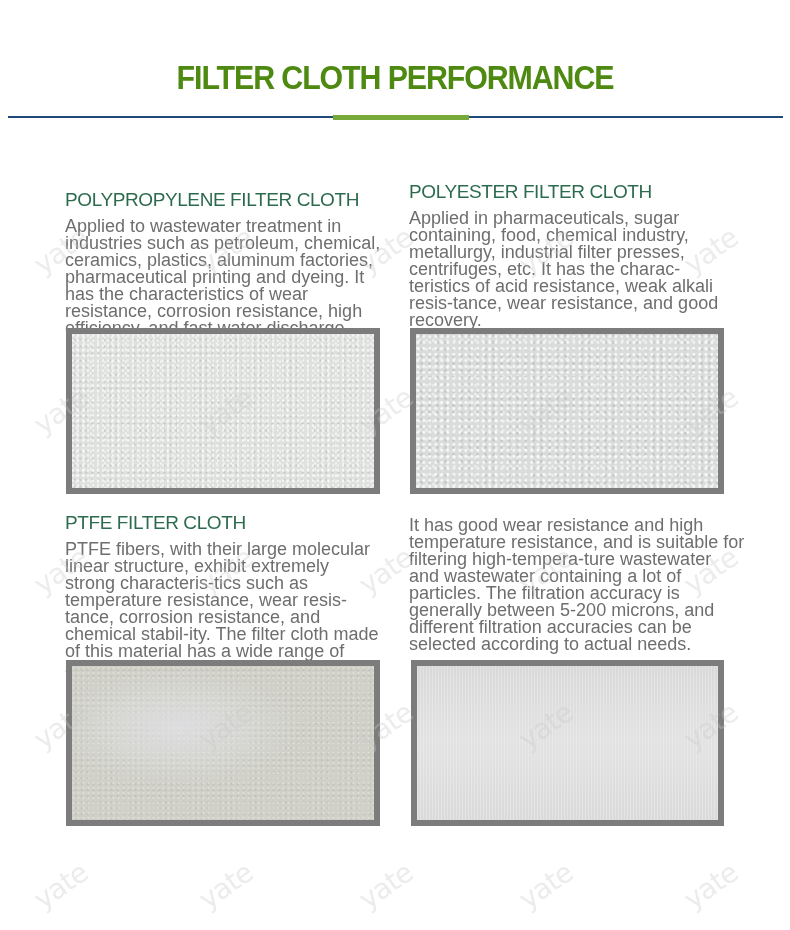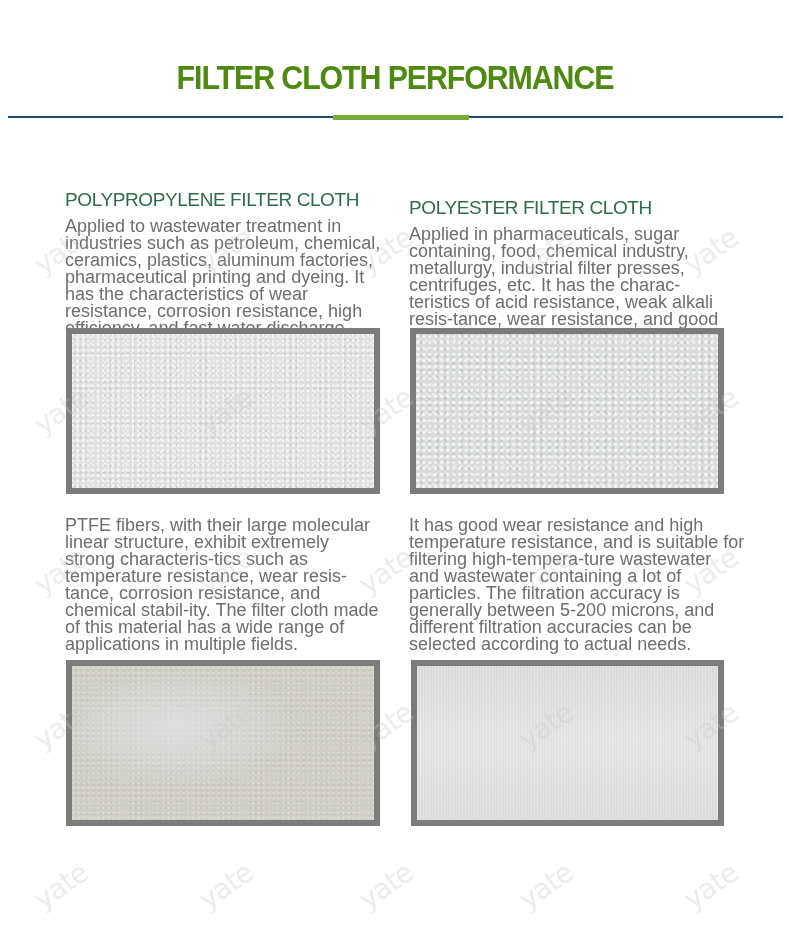--- a/index.html
+++ b/index.html
@@ -133,29 +133,30 @@
 <div class="divider-accent"></div>
 
 <div class="card" style="left:65px; top:180px;margin-top:8px;">
   <h2 class="card-heading">POLYPROPYLENE FILTER CLOTH</h2>
   <p class="card-body" style="width:318px;">Applied to wastewater treatment in industries such as petroleum, chemical, ceramics, plastics, aluminum factories, pharmaceutical printing and dyeing. It has the characteristics of wear resistance, corrosion resistance, high efficiency, and fast water discharge.</p>
 </div>
 <div class="cloth-frame" style="left:66px; top:328px; width:314px; height:166px;">
   <div class="cloth-surface tex-pp" title="polypropylene filter cloth sample"></div>
 </div>
 
-<div class="card" style="left:409px; top:180px;margin-top:16px;">
+<div class="card" style="left:409px; top:180px;">
   <h2 class="card-heading">POLYESTER FILTER CLOTH</h2>
   <p class="card-body" style="width:318px;">Applied in pharmaceuticals, sugar containing, food, chemical industry, metallurgy, industrial filter presses, centrifuges, etc. It has the charac-teristics of acid resistance, weak alkali resis-tance, wear resistance, and good recovery.</p>
 </div>
 <div class="cloth-frame" style="left:410px; top:328px; width:314px; height:166px;">
   <div class="cloth-surface tex-pe" title="polyester filter cloth sample"></div>
 </div>
 
 <div class="card" style="left:65px; top:511px;">
+  <h2 class="card-heading">PTFE FILTER CLOTH</h2>
   <p class="card-body" style="width:318px;">PTFE fibers, with their large molecular linear structure, exhibit extremely strong characteris-tics such as temperature resistance, wear resis-tance, corrosion resistance, and chemical stabil-ity. The filter cloth made of this material has a wide range of applications in multiple fields.</p>
 </div>
 <div class="cloth-frame" style="left:66px; top:660px; width:314px; height:166px;">
   <div class="cloth-surface tex-ptfe" title="PTFE filter cloth sample"></div>
 </div>
 
 <div class="card" style="left:409px; top:511px;">
   <p class="card-body" style="width:336px;">It has good wear resistance and high temperature resistance, and is suitable for filtering high-tempera-ture wastewater and wastewater containing a lot of particles. The filtration accuracy is generally between 5-200 microns, and different filtration accuracies can be selected according to actual needs.</p>
 </div>
 <div class="cloth-frame" style="left:411px; top:660px; width:313px; height:166px;">

